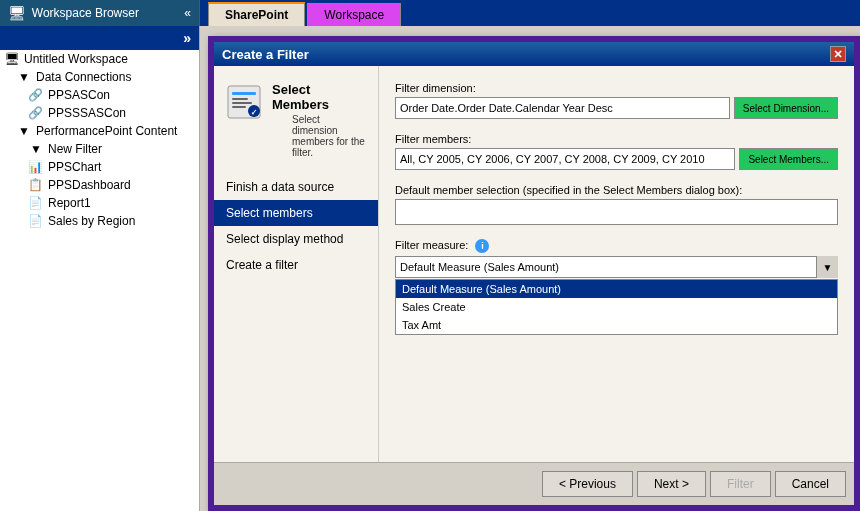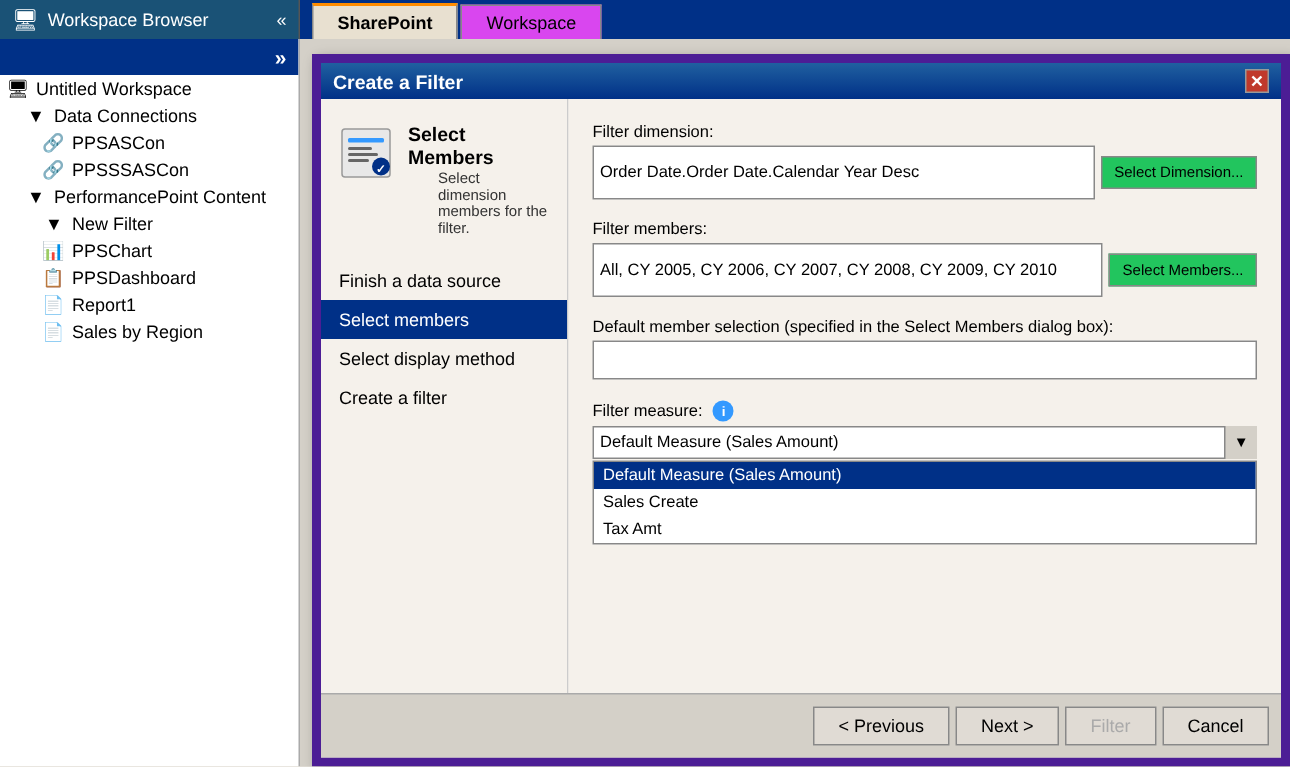--- a/index.html
+++ b/index.html
@@ -40,21 +40,21 @@
     .dialog-header-text h2 { font-size: 13px; font-weight: bold; color: #000; }
     .dialog-header-text p { font-size: 10px; color: #333; margin-top: 2px; margin-left: 20px; }
     .wizard-step { padding: 6px 12px; font-size: 12px; cursor: pointer; color: #000; }
     .wizard-step.active { background: #003087; color: white; }
 
     
     .dialog-right { flex: 1; padding: 16px; background: #f5f1eb; overflow-y: auto; }
     .field-group { margin-bottom: 14px; }
     .field-label { font-size: 11px; color: #000; margin-bottom: 3px; }
     .field-row { display: flex; gap: 4px; align-items: center; }
-    .field-input { flex: 1; height: 36px; border: 1px solid #888; background: white; padding: 0 4px; font-size: 11px; color: #000; }
+    .field-input { flex: 1; height: 22px; border: 1px solid #888; background: white; padding: 0 4px; font-size: 11px; color: #000; }
     .field-button { height: 22px; padding: 0 8px; background: #22c55e; border: 1px solid #888; font-size: 10px; cursor: pointer; white-space: nowrap; }
     .select-container { position: relative; width: 100%; }
     .field-select { width: 100%; height: 22px; border: 1px solid #888; background: white; padding: 0 4px; font-size: 11px; appearance: none; cursor: pointer; }
     .select-arrow { position: absolute; right: 0; top: 0; height: 22px; width: 22px; background: #d4d0c8; border-left: 1px solid #888; display: flex; align-items: center; justify-content: center; pointer-events: none; font-size: 10px; }
     .dropdown-list { width: 100%; border: 1px solid #888; background: white; margin-top: 1px; }
     .dropdown-item { padding: 3px 6px; font-size: 11px; cursor: pointer; }
     .dropdown-item.selected { background: #003087; color: white; }
 
     
     .dialog-footer { position: absolute; bottom: 0; left: 0; right: 0; background: #d4d0c8; border-top: 1px solid #aaa; padding: 8px; display: flex; justify-content: flex-end; gap: 4px; align-items: center; }

